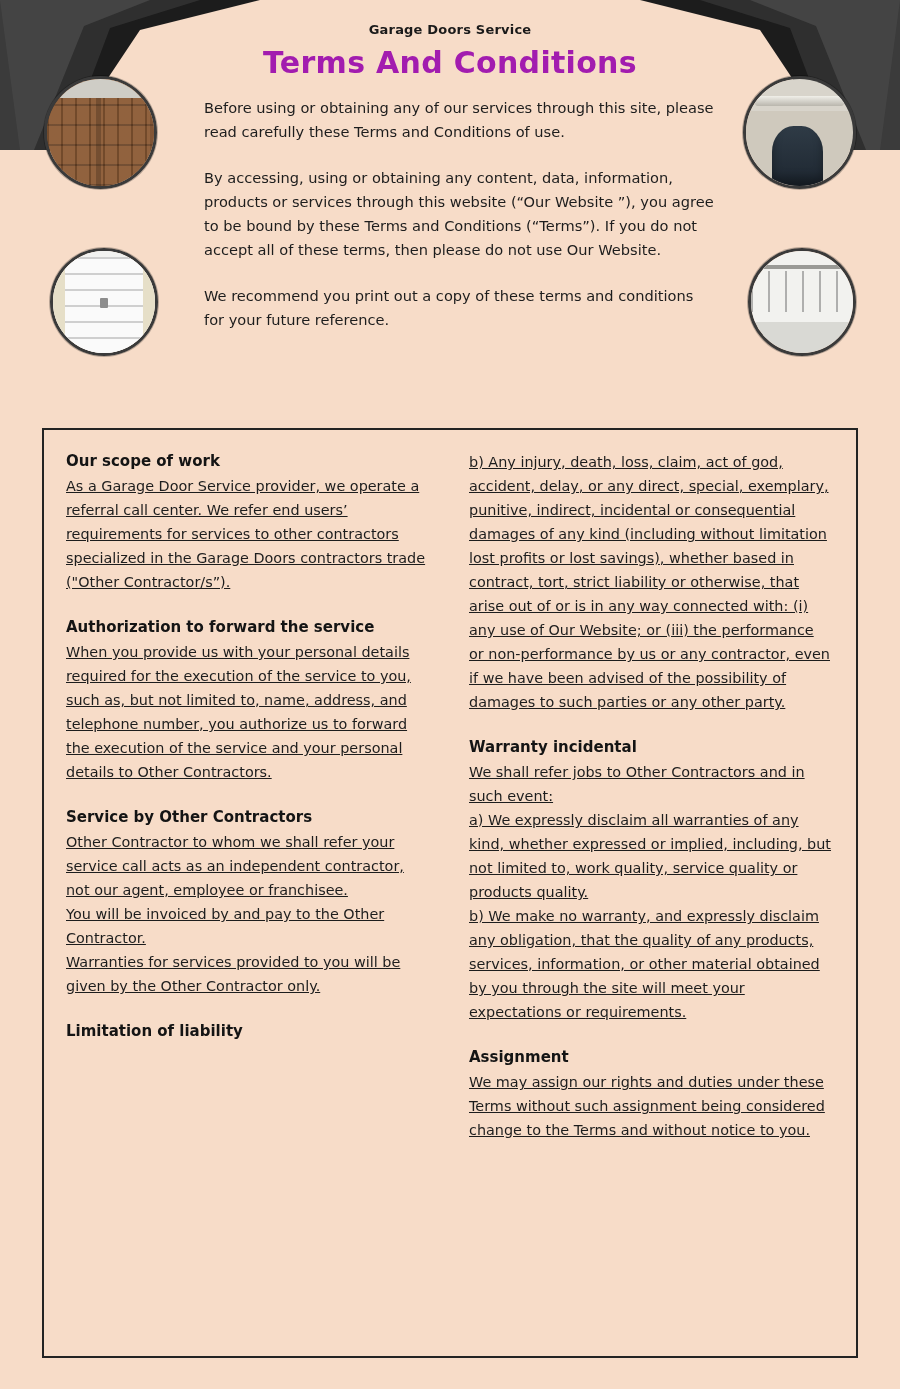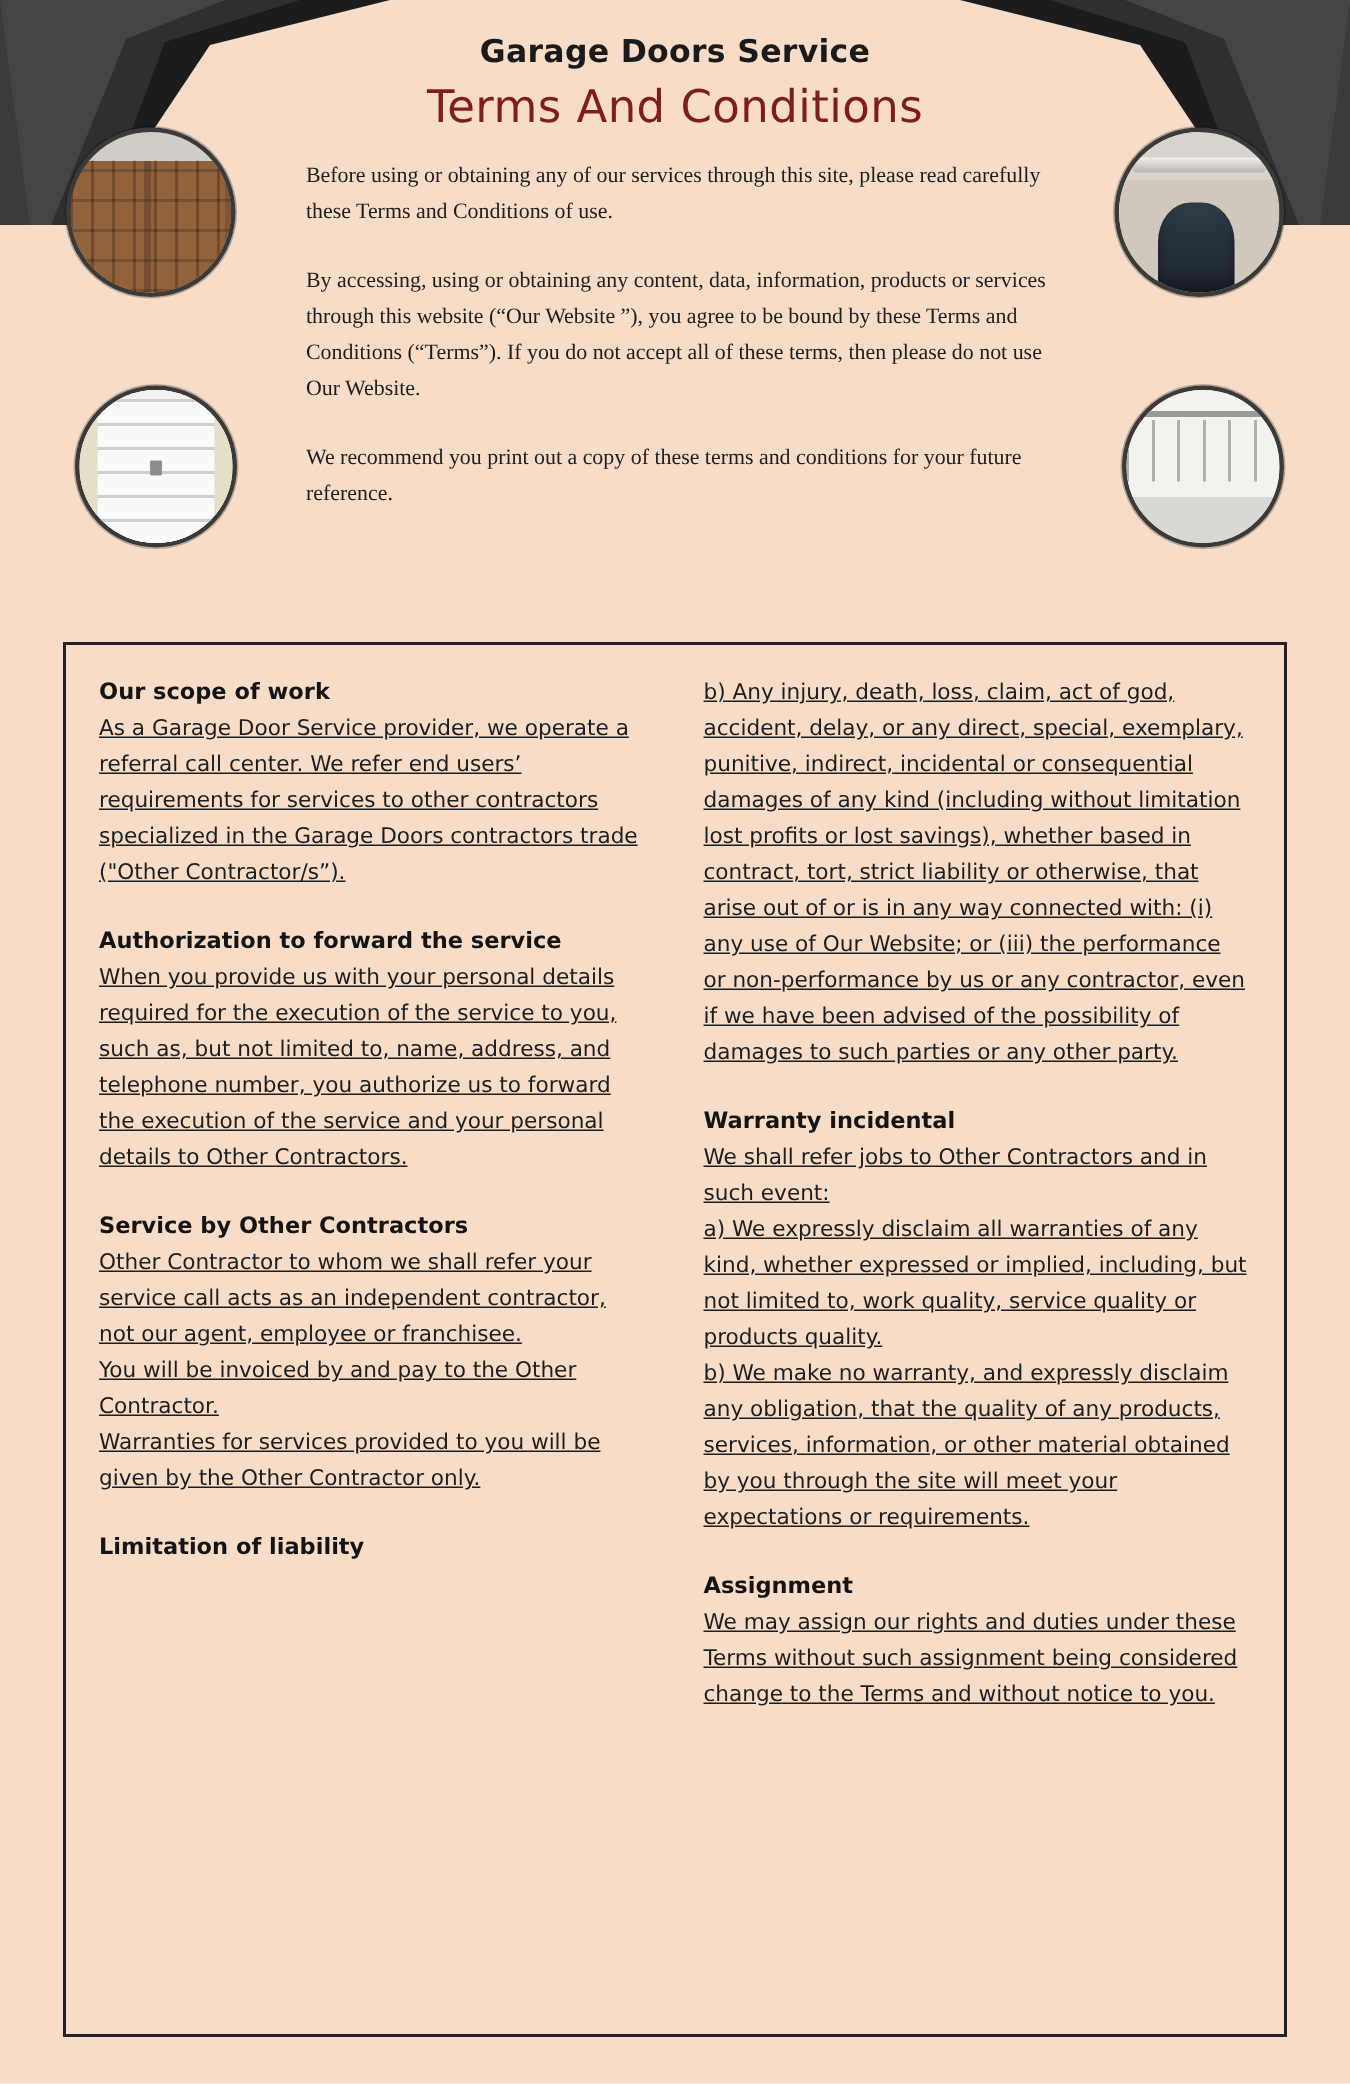--- a/index.html
+++ b/index.html
@@ -29,48 +29,47 @@
   .corner.left { left: 0; }
   .corner.right { right: 0; }
 
   .header {
     position: relative;
     padding-top: 22px;
     text-align: center;
     z-index: 3;
   }
   .header-sub {
-    font-size: 21px;
+    font-size: 13px;
     font-weight: bold;
     color: #1a1a1a;
     letter-spacing: .2px;
   }
   .header-title {
     font-size: 30px;
-    font-weight: normal;
-    color: #7f1d1d;
+    font-weight: bold;
+    color: #a21caf;
     margin-top: 8px;
     letter-spacing: .3px;
   }
 
   .intro-zone {
     position: relative;
     z-index: 3;
     margin-top: 16px;
     height: 300px;
   }
   .intro-text {
     position: absolute;
     left: 204px;
     top: 0;
     width: 510px;
     font-size: 14.6px;
     line-height: 24px;
     color: #1d1d1d;
-    font-family: Liberation Serif, serif;
   }
   .intro-text p { margin: 0 0 22px 0; }
   .intro-text p:last-child { margin-bottom: 0; }
 
   .photo {
     position: absolute;
     border-radius: 50%;
     border: 3px solid #3a3a3a;
     overflow: hidden;
     box-shadow: 0 0 0 1px rgba(0,0,0,.25);

